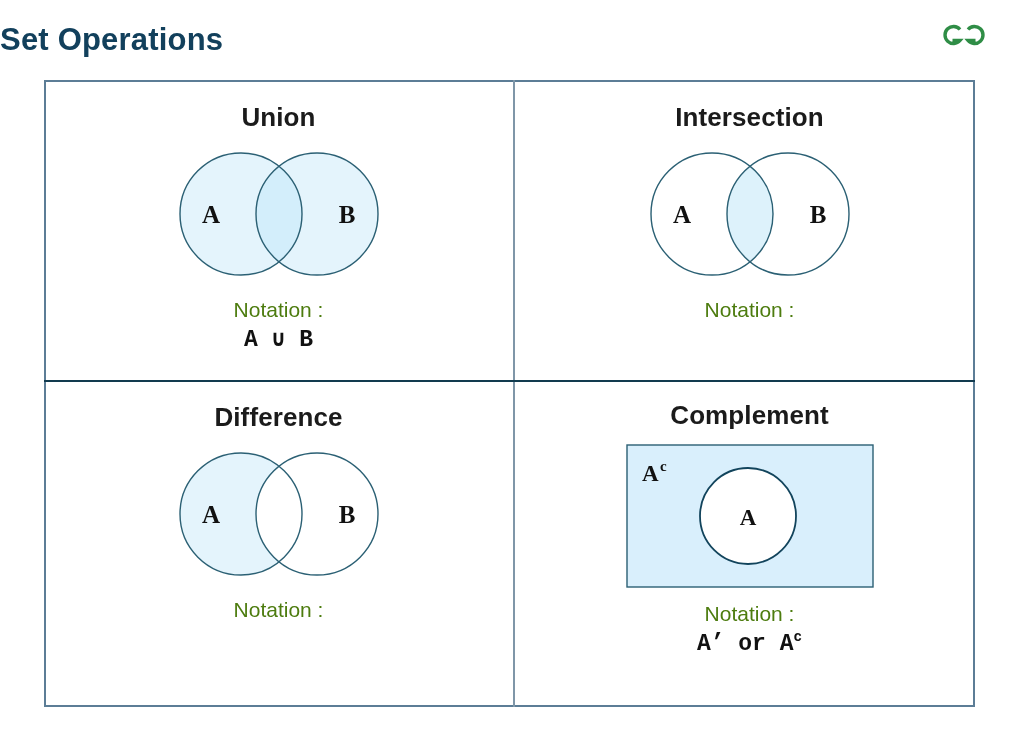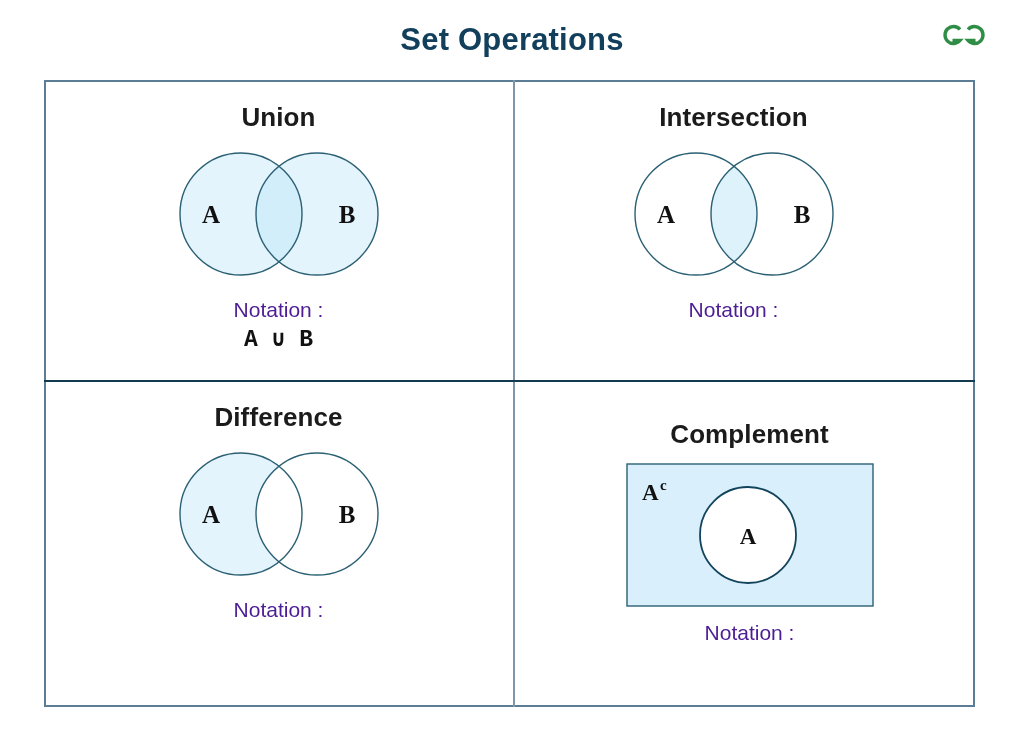--- a/index.html
+++ b/index.html
@@ -19,21 +19,20 @@
   .header {
     position: absolute;
     left: 0; top: 0;
     width: 1024px;
     height: 76px;
   }
   .page-title {
     position: absolute;
     left: 0; top: 22px;
     width: 1024px;
-    text-align: center;
     font-size: 31px;
     font-weight: bold;
     color: #12405c;
     letter-spacing: 0.2px;
   }
   .brand-logo {
     position: absolute;
     right: 32px; top: 18px;
     width: 56px; height: 34px;
   }
@@ -59,44 +58,44 @@
     width: 931px; height: 2px;
     background: #123b4f;
   }
 
   .quadrant {
     position: absolute;
     width: 469px;
     box-sizing: border-box;
   }
   .q-tl { left: 44px;  top: 82px;  height: 260px; }
-  .q-tr { left: 499px; top: 82px;  height: 298px; }
+  .q-tr { left: 515px; top: 82px;  height: 298px; }
   .q-bl { left: 44px;  top: 382px; height: 239px; }
-  .q-br { left: 515px; top: 399px; height: 325px; }
+  .q-br { left: 515px; top: 380px; height: 325px; }
 
   .q-title {
     text-align: center;
     font-size: 26px;
     font-weight: 600;
     color: #1b1b1b;
     margin-top: 20px;
     letter-spacing: 0.1px;
   }
   .venn-holder {
     display: flex;
     justify-content: center;
     margin-top: 8px;
   }
   .notation-block {
     text-align: center;
     margin-top: 10px;
   }
   .notation-label {
     font-size: 21px;
-    color: #4c1d95;
+    color: #4d7c0f;
     line-height: 1.28;
   }
   .notation-value {
     font-family: Liberation Mono, monospace;
     font-size: 23px;
     font-weight: bold;
     color: #111111;
     line-height: 1.3;
     margin-top: 2px;
   }
@@ -218,14 +217,15 @@
     <svg width="260" height="152" viewBox="0 0 260 152">
       <rect x="7" y="6" width="246" height="142" fill="#d9effc" stroke="#2b6074" stroke-width="1.4"></rect>
       <circle cx="128" cy="77" r="48" fill="#ffffff" stroke="#12445c" stroke-width="1.8"></circle>
       <text class="set-letter-small" x="22" y="42">A</text>
       <text class="sup-letter" x="40" y="32">c</text>
       <text class="set-letter-small" x="128" y="86" text-anchor="middle">A</text>
     </svg>
   </div>
   <div class="notation-block">
     <div class="notation-label">Notation :</div>
+    <div class="notation-value"><span>A’ or A</span><sup>c</sup></div>
   </div>
 </div>
 
 </body></html>

